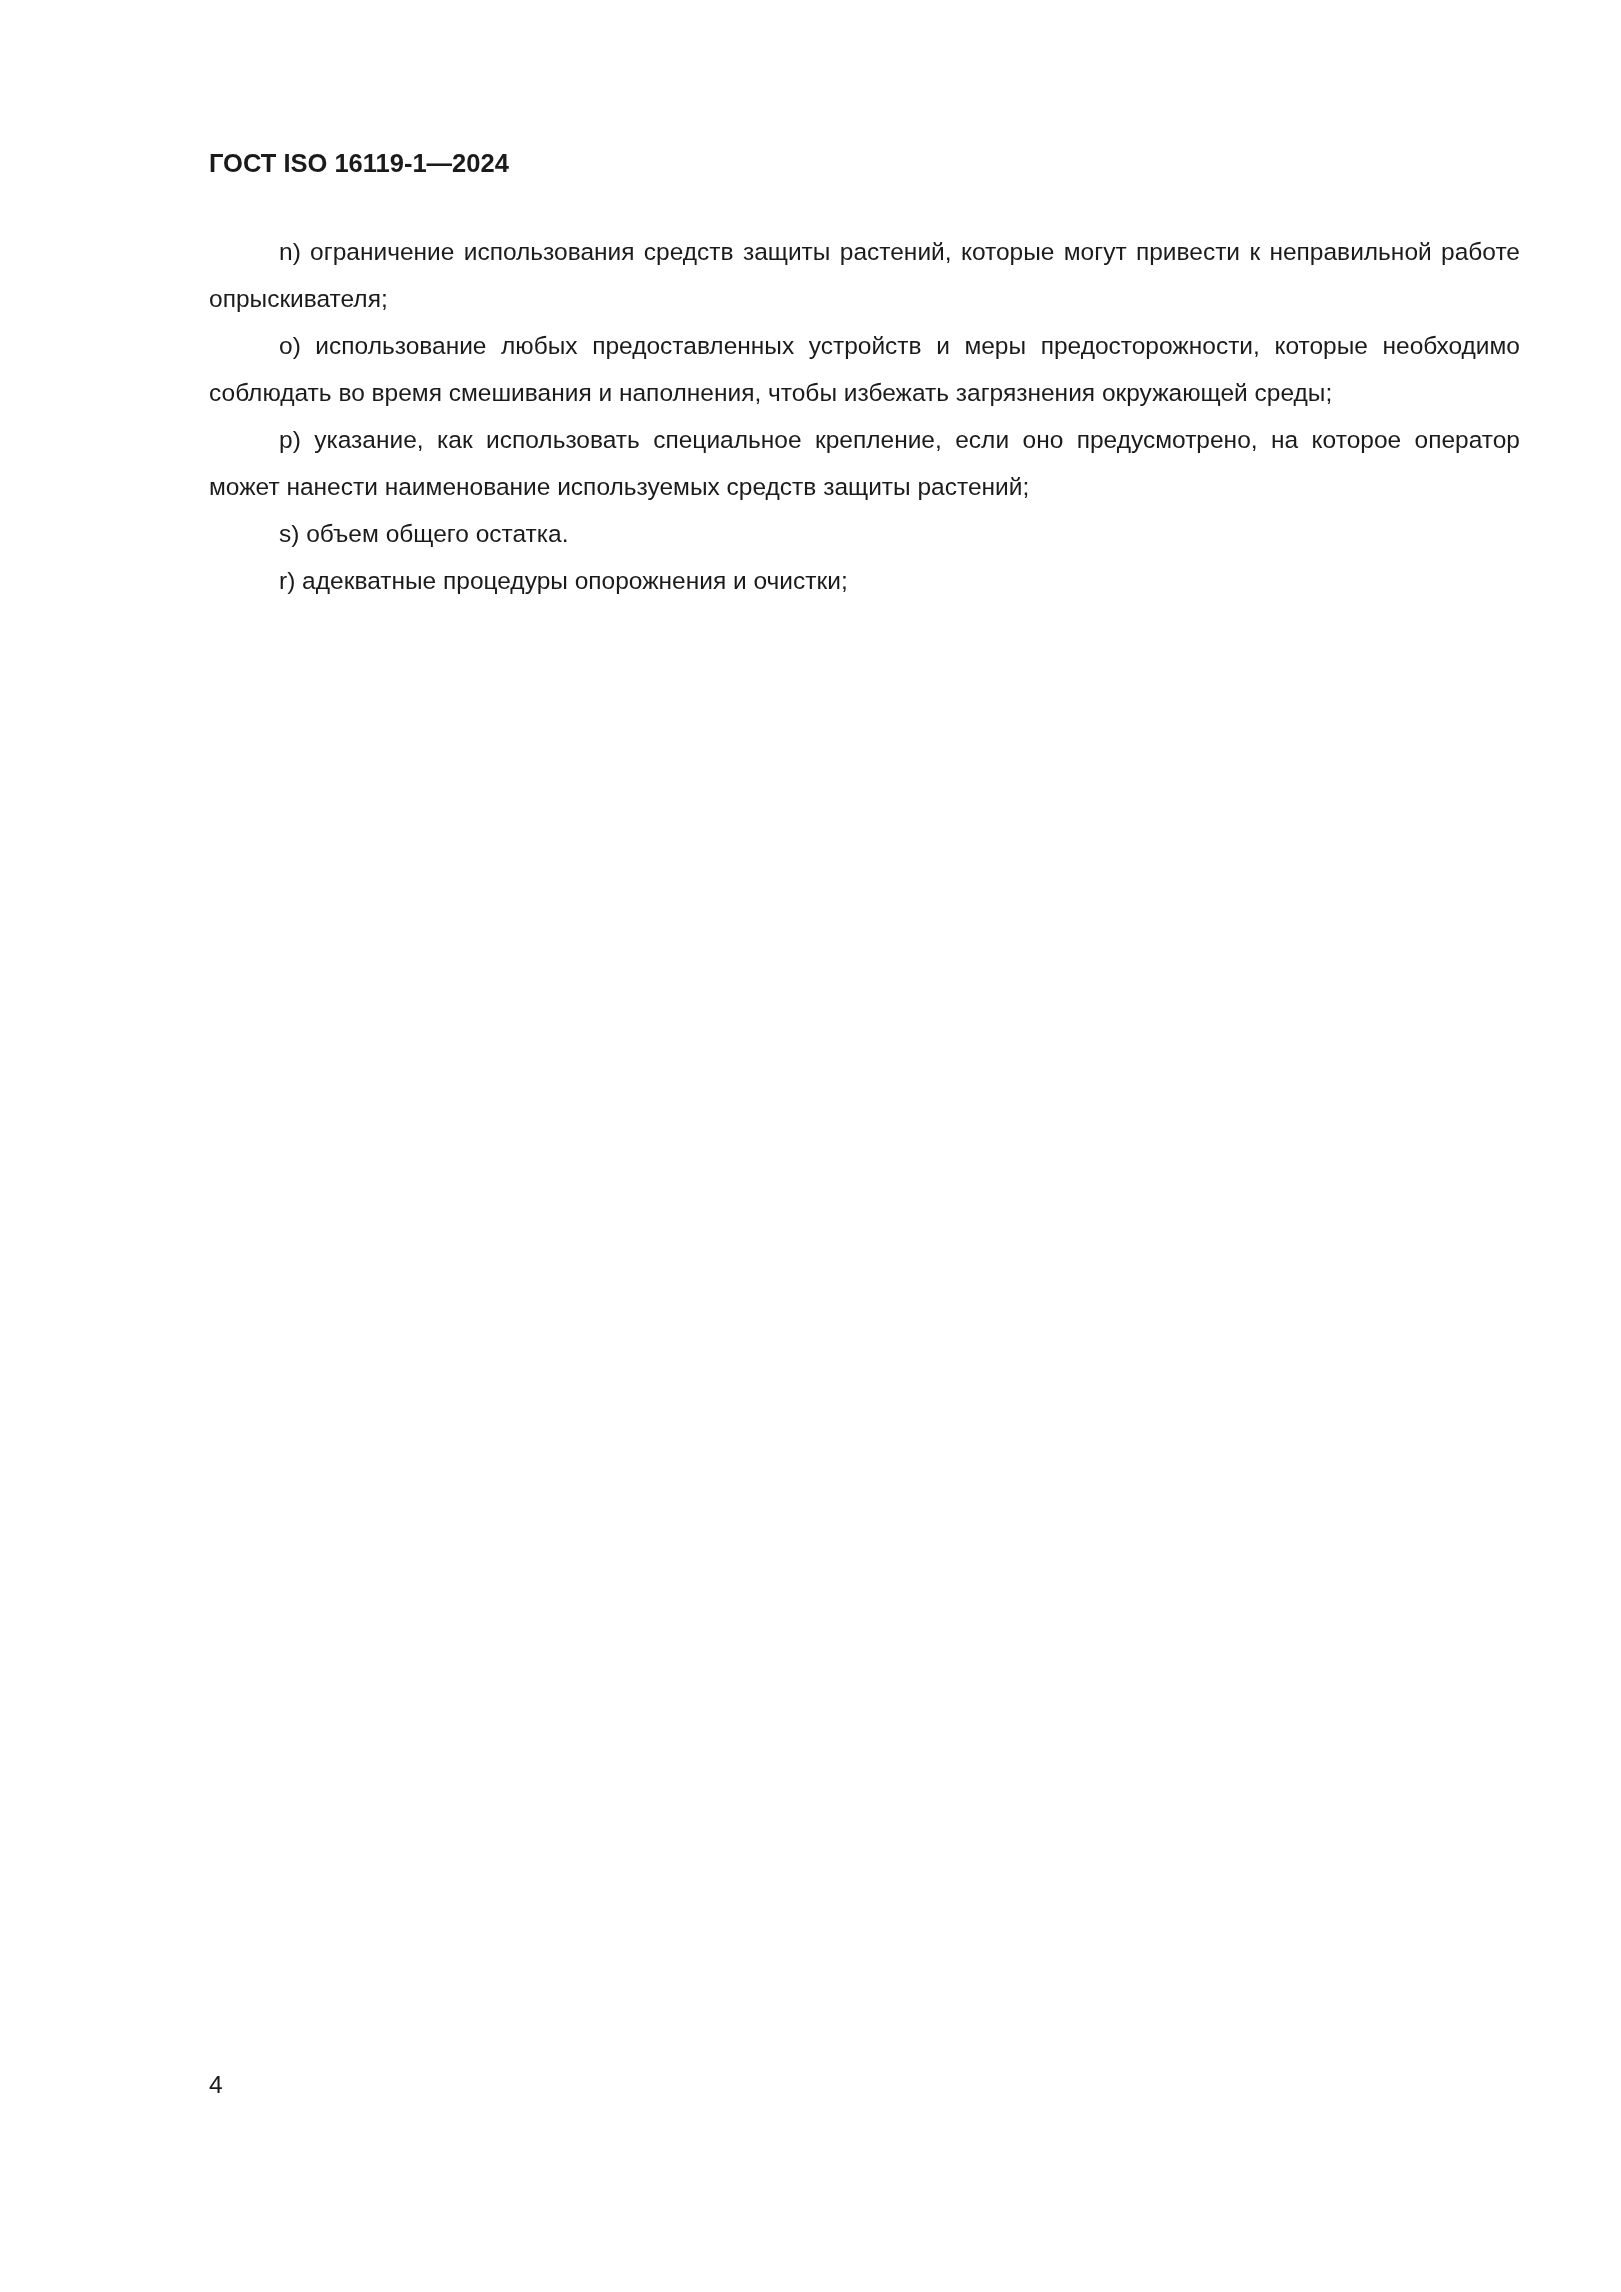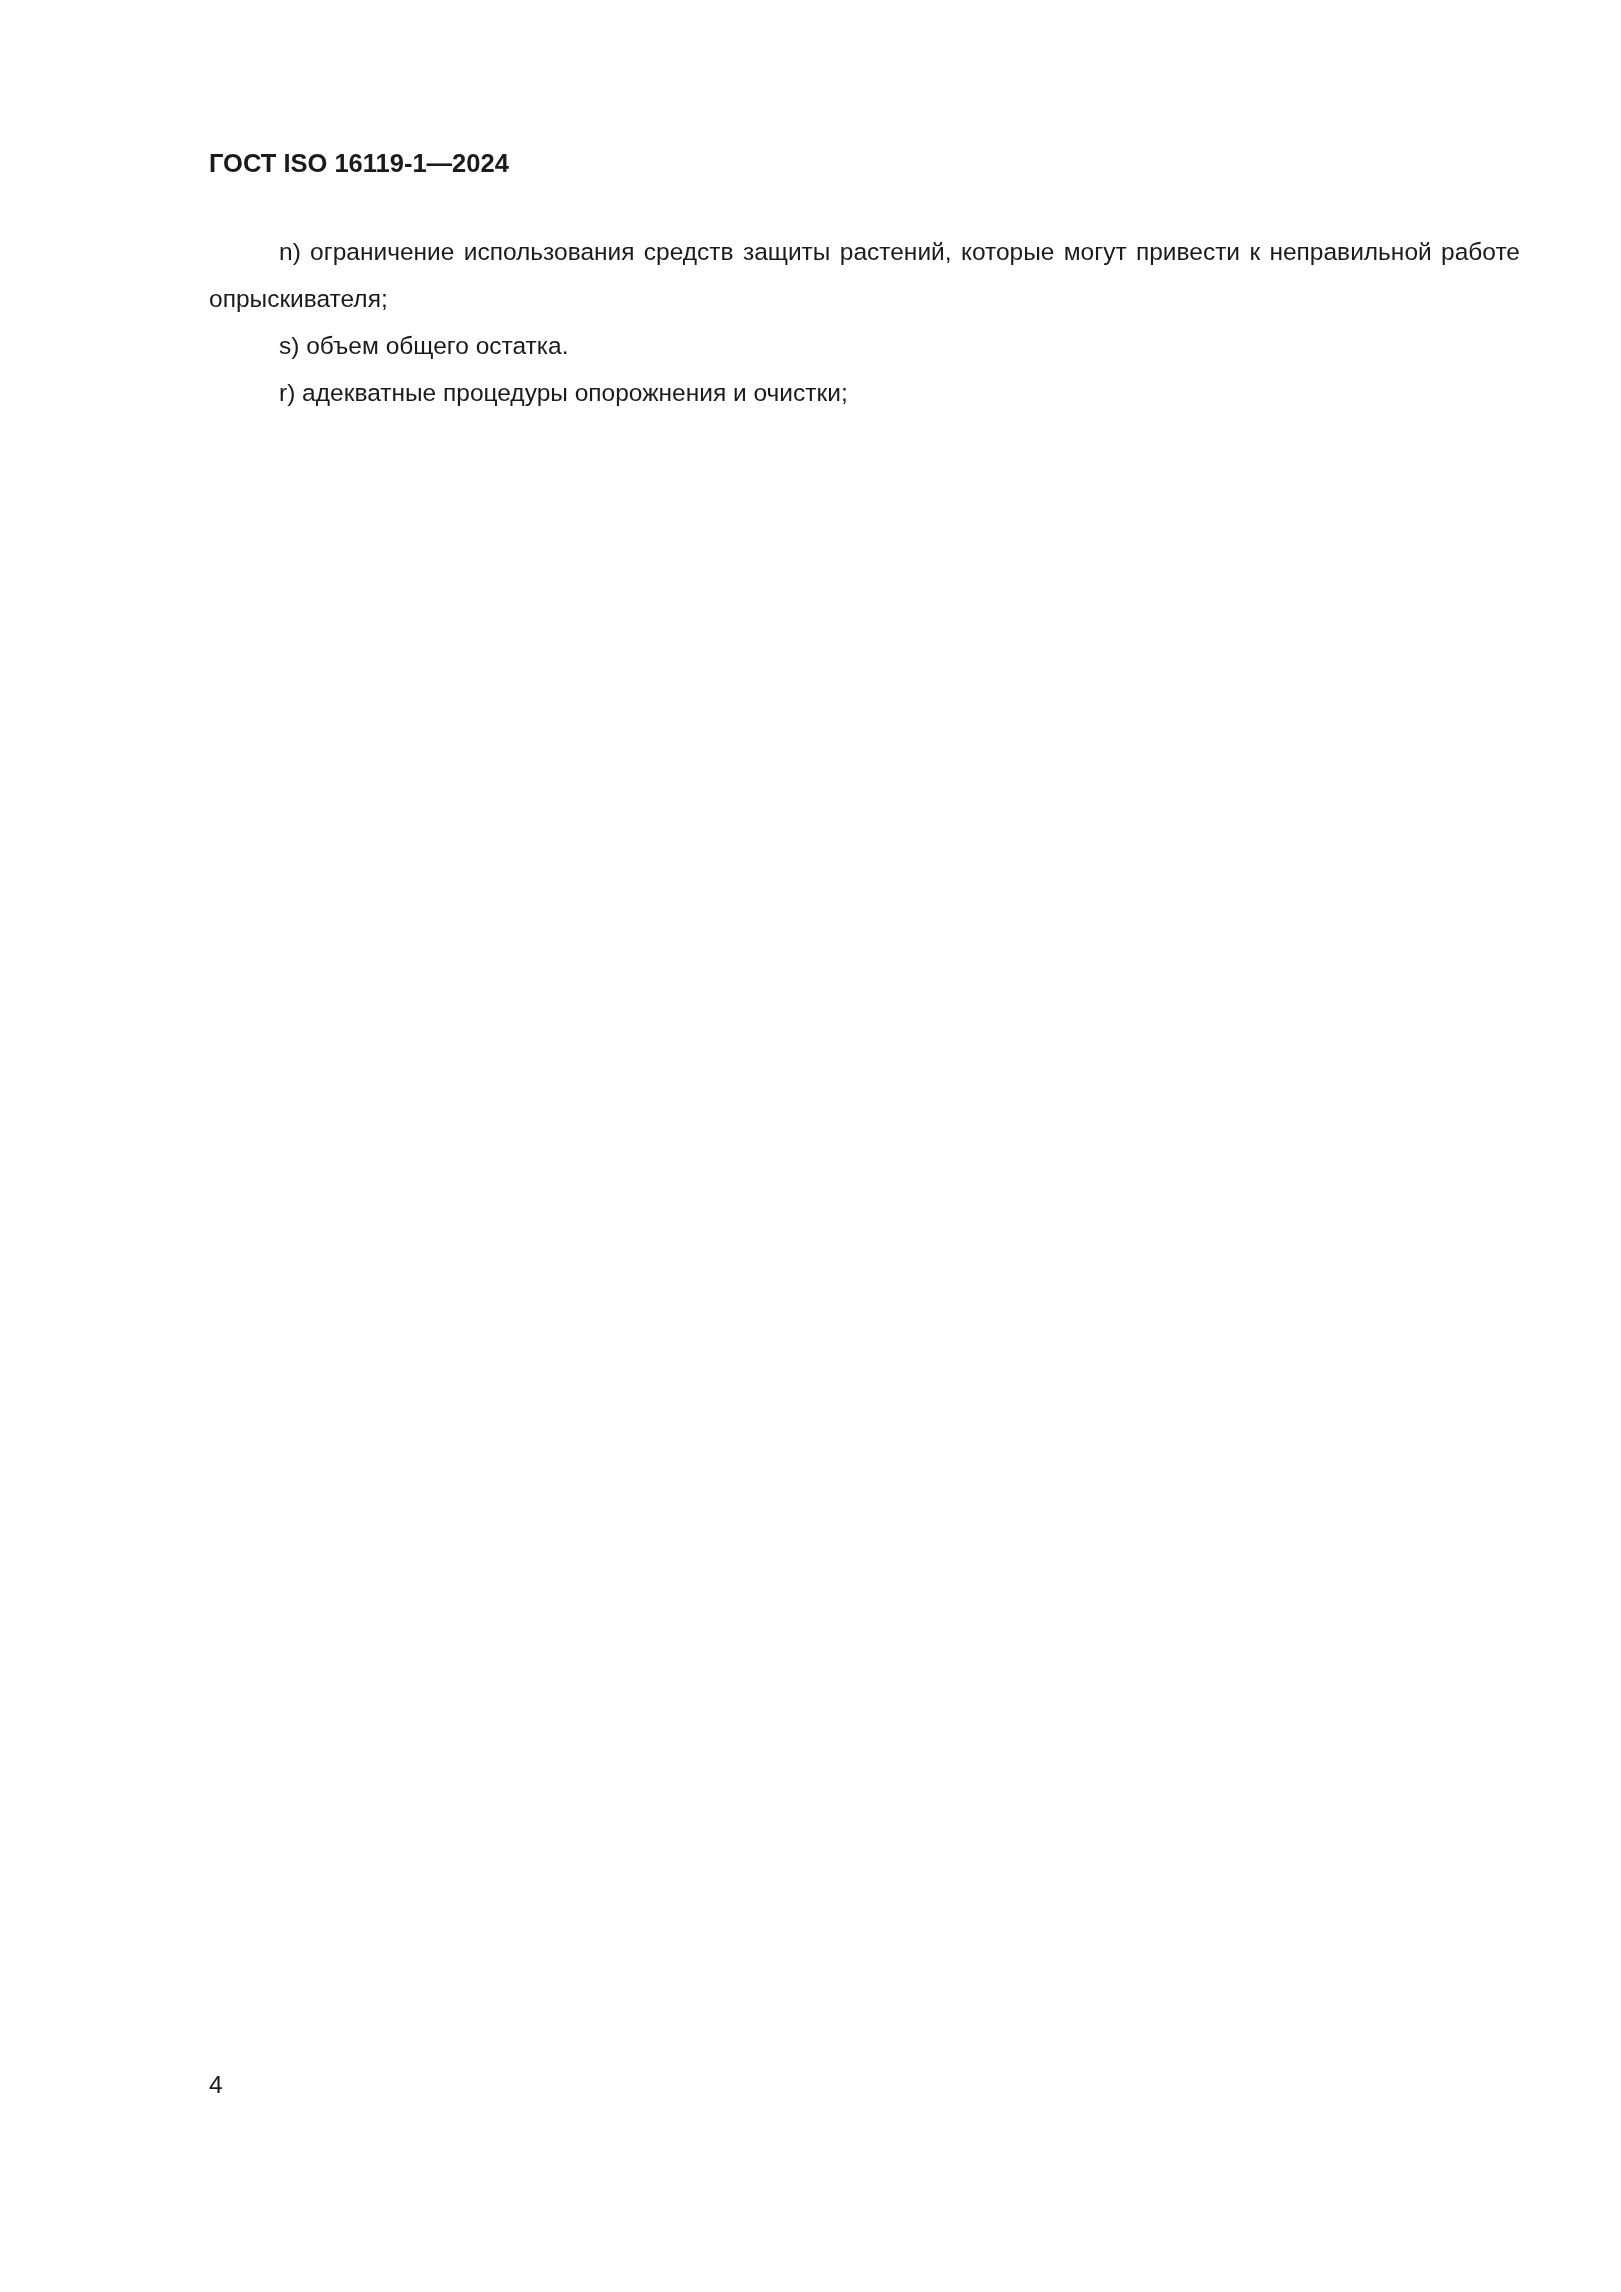--- a/index.html
+++ b/index.html
@@ -57,20 +57,22 @@
   </style>
 </head>
 <body>
 
 <div class="page">
 
   <div class="doc-header">ГОСТ ISO 16119-1—2024</div>
 
   <div class="doc-body">
     <p>n) ограничение использования средств защиты растений, которые могут привести к неправильной работе опрыскивателя;</p>
+    <p>o) использование любых предоставленных устройств и меры предосторожности, которые необходимо соблюдать во время смешивания и наполнения, чтобы избежать загрязнения окружающей среды;</p>
+    <p>p) указание, как использовать специальное крепление, если оно предусмотрено, на которое оператор может нанести наименование используемых средств защиты растений;</p>
     <p>s) объем общего остатка.</p>
     <p>r) адекватные процедуры опорожнения и очистки;</p>
   </div>
 
   <div class="page-number">4</div>
 
 </div>
 
 
 </body></html>

